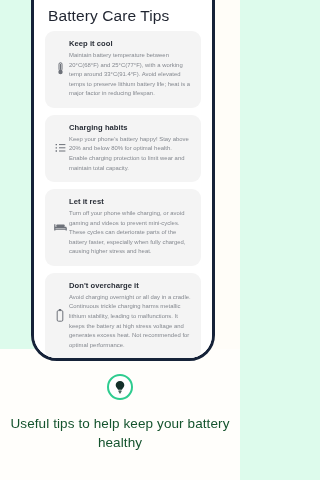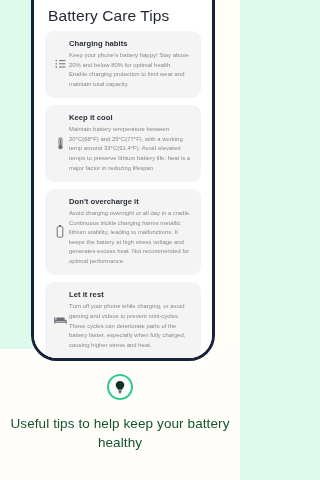--- a/index.html
+++ b/index.html
@@ -162,70 +162,70 @@
 
   <div class="phone">
     <div class="screen">
 
       <div class="title">Battery Care Tips</div>
 
       <div class="card-list">
 
         <div class="card">
           <span class="card-icon">
-            <svg width="11" height="10" viewBox="0 0 11 10" fill="none" stroke="currentColor" stroke-width="1">
-              <path d="M0.6 1.6h1.4M0.6 4.8h1.4M0.6 8h1.4" stroke-width="1.3"></path>
-              <path d="M4 1.6h6.4M4 4.8h6.4M4 8h6.4"></path>
-            </svg>
-          </span>
-          <div class="card-body">
-            <div class="card-title">Charging habits</div>
-            <div class="card-text">Keep your phone's battery happy! Stay above 20% and below 80% for optimal health. Enable charging protection to limit wear and maintain total capacity.</div>
-          </div>
-        </div>
-
-        <div class="card">
-          <span class="card-icon">
             <svg width="9" height="13" viewBox="0 0 9 13" fill="none" stroke="currentColor" stroke-width="1">
               <path d="M4.5 1.8v6.1"></path>
               <rect x="3" y="0.7" width="3" height="8" rx="1.5"></rect>
               <circle cx="4.5" cy="10" r="2.2" fill="currentColor" stroke="none"></circle>
             </svg>
           </span>
           <div class="card-body">
             <div class="card-title">Keep it cool</div>
             <div class="card-text">Maintain battery temperature between 20°C(68°F) and 25°C(77°F), with a working temp around 33°C(91.4°F). Avoid elevated temps to preserve lithium battery life; heat is a major factor in reducing lifespan.</div>
           </div>
         </div>
 
         <div class="card">
           <span class="card-icon">
-            <svg width="8" height="13" viewBox="0 0 8 13" fill="none" stroke="currentColor" stroke-width="1">
-              <rect x="1.2" y="1.6" width="5.6" height="10.6" rx="1.2"></rect>
-              <path d="M2.8 0.7h2.4" stroke-width="1.2"></path>
-            </svg>
-          </span>
-          <div class="card-body">
-            <div class="card-title">Don't overcharge it</div>
-            <div class="card-text">Avoid charging overnight or all day in a cradle. Continuous trickle charging harms metallic lithium stability, leading to malfunctions. It keeps the battery at high stress voltage and generates excess heat. Not recommended for optimal performance.</div>
+            <svg width="11" height="10" viewBox="0 0 11 10" fill="none" stroke="currentColor" stroke-width="1">
+              <path d="M0.6 1.6h1.4M0.6 4.8h1.4M0.6 8h1.4" stroke-width="1.3"></path>
+              <path d="M4 1.6h6.4M4 4.8h6.4M4 8h6.4"></path>
+            </svg>
+          </span>
+          <div class="card-body">
+            <div class="card-title">Charging habits</div>
+            <div class="card-text">Keep your phone's battery happy! Stay above 20% and below 80% for optimal health. Enable charging protection to limit wear and maintain total capacity.</div>
           </div>
         </div>
 
         <div class="card">
           <span class="card-icon">
             <svg width="13" height="10" viewBox="0 0 13 10" fill="none" stroke="currentColor" stroke-width="1">
               <path d="M0.8 8.6V2.2M12.2 8.6V5.4" stroke-width="1.2"></path>
               <path d="M0.8 5.3h11.4" stroke-width="1.2"></path>
               <rect x="2.2" y="2.6" width="8.6" height="2.4" rx="1.1" fill="currentColor" stroke="none"></rect>
               <path d="M0.8 7.1h11.4" stroke-width="1.2"></path>
             </svg>
           </span>
           <div class="card-body">
             <div class="card-title">Let it rest</div>
             <div class="card-text">Turn off your phone while charging, or avoid gaming and videos to prevent mini-cycles. These cycles can deteriorate parts of the battery faster, especially when fully charged, causing higher stress and heat.</div>
+          </div>
+        </div>
+
+        <div class="card">
+          <span class="card-icon">
+            <svg width="8" height="13" viewBox="0 0 8 13" fill="none" stroke="currentColor" stroke-width="1">
+              <rect x="1.2" y="1.6" width="5.6" height="10.6" rx="1.2"></rect>
+              <path d="M2.8 0.7h2.4" stroke-width="1.2"></path>
+            </svg>
+          </span>
+          <div class="card-body">
+            <div class="card-title">Don't overcharge it</div>
+            <div class="card-text">Avoid charging overnight or all day in a cradle. Continuous trickle charging harms metallic lithium stability, leading to malfunctions. It keeps the battery at high stress voltage and generates excess heat. Not recommended for optimal performance.</div>
           </div>
         </div>
 
       </div>
     </div>
   </div>
 
   <div class="footer">
     <div class="bulb-badge">
       <span>

